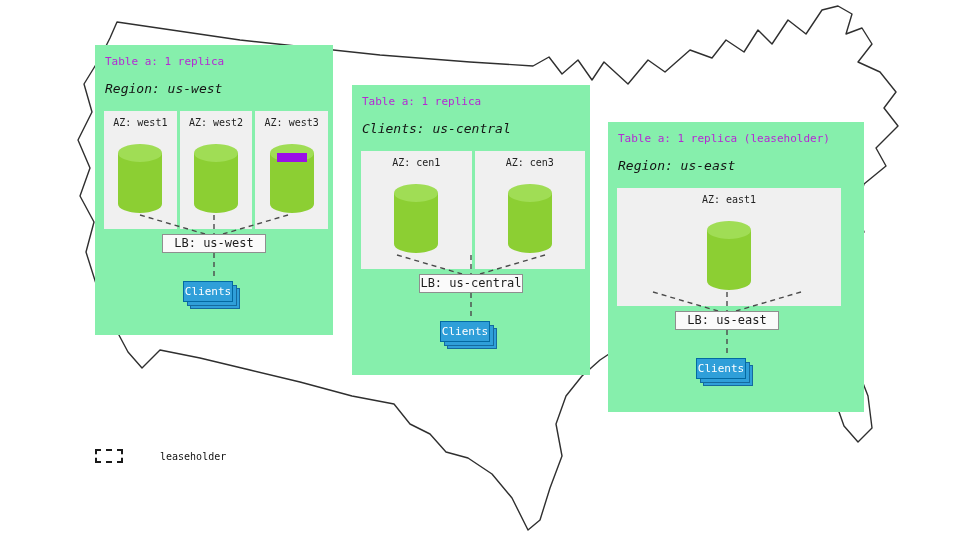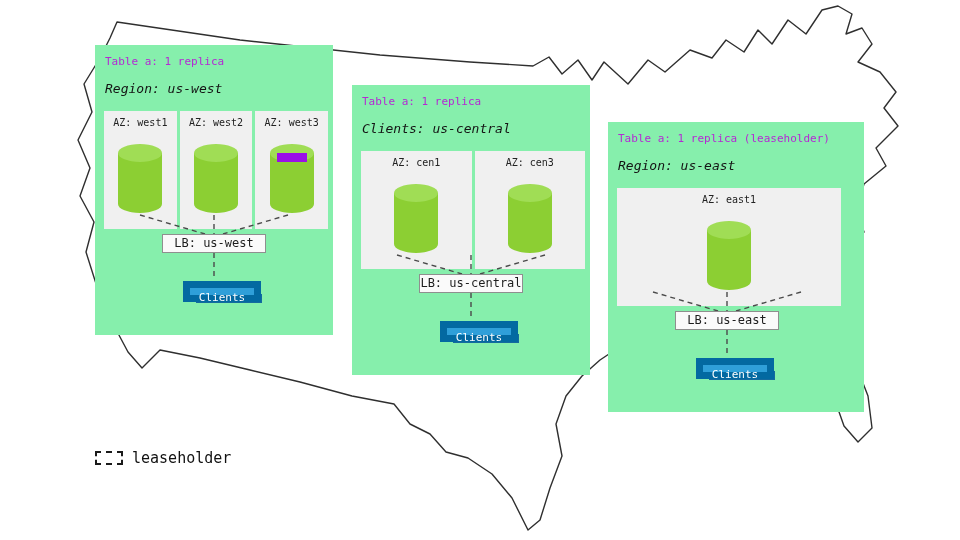--- a/index.html
+++ b/index.html
@@ -45,42 +45,42 @@
     border:2px dashed #0a0a0a;
   }
   .connectors{position:absolute;left:0;top:0;pointer-events:none;}
 
   .lb-box{
     position:absolute;left:67px;top:189px;width:104px;height:19px;
     background:#fafafa;border:1px solid #8f8f8f;box-sizing:border-box;
     font-size:12px;line-height:17px;text-align:center;color:#1d1d1d;white-space:nowrap;
   }
   .clients-box{
-    position:absolute;left:88px;top:236px;width:78px;height:21px;
-    background:#2f9fd9;border:7px solid #0369a1;box-sizing:border-box;
+    position:absolute;left:88px;top:236px;width:50px;height:21px;
+    background:#2f9fd9;border:1px solid #0369a1;box-sizing:border-box;
     font-size:11px;line-height:19px;text-align:center;color:#ffffff;
   }
   .clients-box::before{
     content:"";position:absolute;left:3px;top:3px;width:100%;height:100%;
     background:#2f9fd9;border:1px solid #156a9e;z-index:-1;
   }
   .clients-box::after{
     content:"";position:absolute;left:6px;top:6px;width:100%;height:100%;
     background:#2f9fd9;border:1px solid #156a9e;z-index:-2;
   }
 
   
   .legend{
     position:absolute;left:95px;top:449px;z-index:1;
     display:flex;align-items:center;gap:9px;
   }
   .legend-swatch{
     width:24px;height:10px;border:2px dashed #1a1a1a;background:#ffffff;
   }
-  .legend-label{font-size:15px;color:#111111;}
+  .legend-label{font-size:10px;color:#111111;margin-left:28px;}
 </style>
 </head>
 <body>
 
 <svg class="map-layer" width="960" height="540" viewBox="0 0 960 540">
   <path d="M117,22 L240,40 L380,55 L470,62 L533,66
            L549,57 L562,74 L578,60 L592,80 L604,62 L628,84 L648,60 L665,72 L690,50
            L712,58 L726,40 L744,52 L758,30 L772,44 L788,20 L806,34 L822,10 L838,6
            L852,14 L846,34 L862,28 L872,44 L858,62 L880,72 L896,92 L884,108
            L898,126 L876,148 L886,166 L864,184 L856,210 L864,232 L844,254

